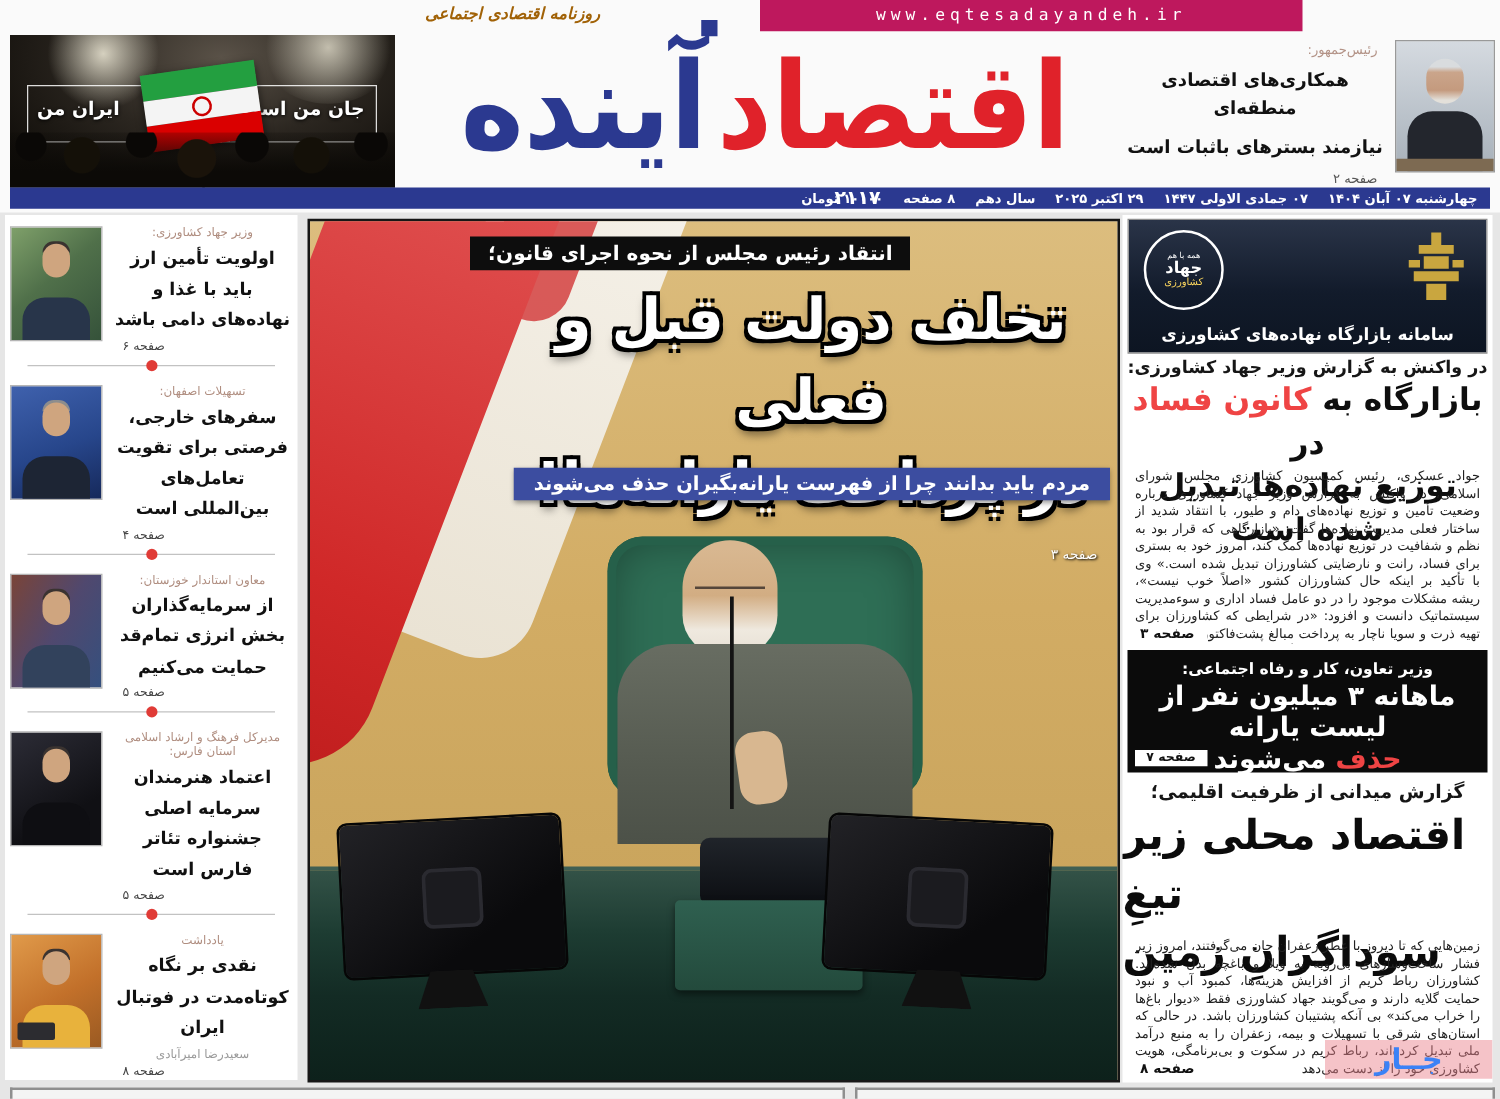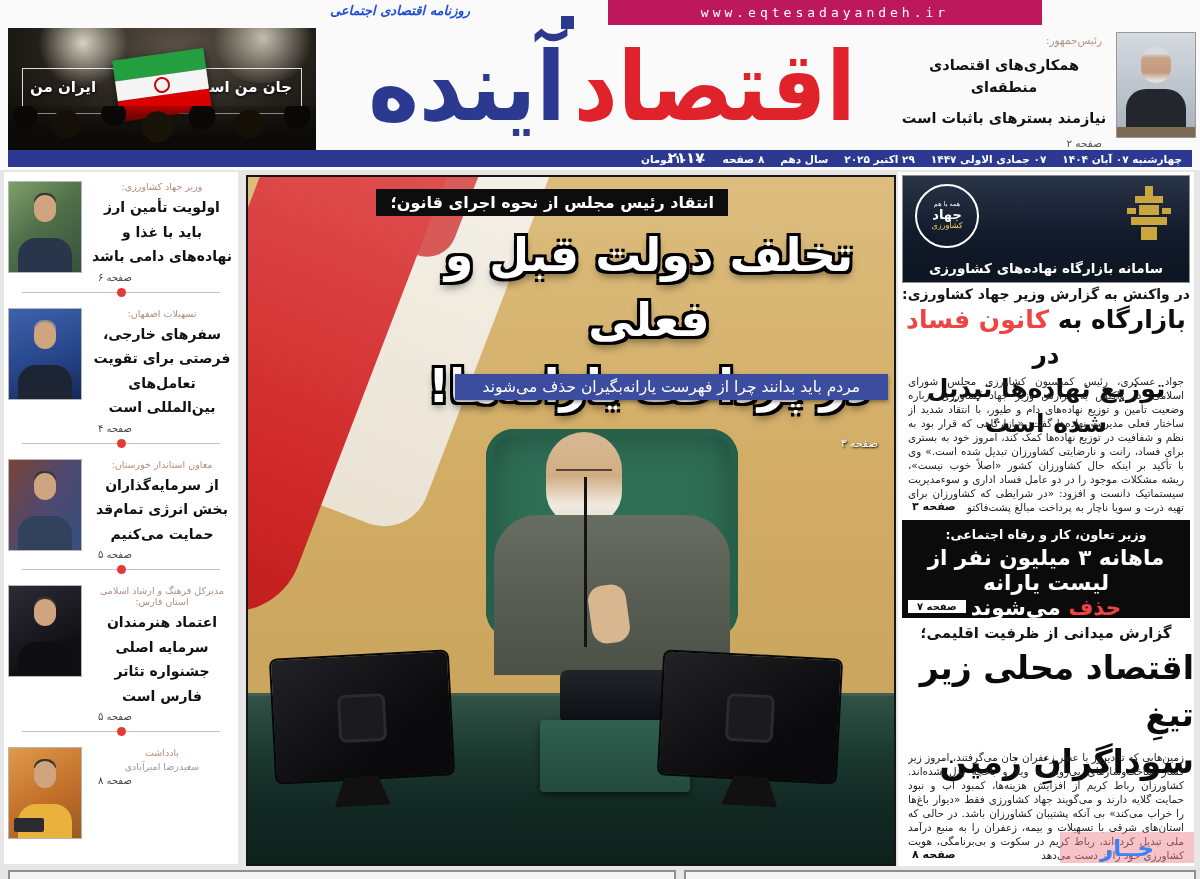--- a/index.html
+++ b/index.html
@@ -33,22 +33,22 @@
   .flag{left:108px;top:26px;width:92px;height:62px;transform:rotate(-8deg);
     box-shadow:0 3px 8px rgba(0,0,0,.6);}
   .flag .g{height:21px;background:#239f40;}
   .flag .w{height:20px;background:#f4f4f4;position:relative;}
   .flag .r{height:21px;background:#da0000;}
   .flag .emb{position:absolute;left:50%;top:50%;transform:translate(-50%,-50%);
     width:12px;height:12px;border-radius:50%;border:2px solid #c00;}
   .flagpole{left:152px;top:86px;width:2px;height:40px;background:#1b1510;transform:rotate(-8deg);}
 
   
-  .tagline{left:330px;top:3px;width:150px;text-align:left;font-size:13px;font-weight:bold;
-    color:#1d4ed8;font-family:"DejaVu Serif",serif;font-style:italic;}
+  .tagline{left:330px;top:3px;width:150px;text-align:right;font-size:13px;font-weight:bold;
+    color:#a16207;font-family:"DejaVu Serif",serif;font-style:italic;}
   .urlbar{left:608px;top:0;width:434px;height:25px;background:#be185d;color:#fff;
     display:flex;align-items:center;justify-content:center;direction:ltr;
     font-family:"DejaVu Sans Mono",monospace;font-size:13px;letter-spacing:4px;}
   .urlsq{left:561px;top:16px;width:13px;height:13px;background:#2b3990;}
   .masthead{left:316px;top:24px;width:592px;height:124px;display:flex;direction:rtl;
     align-items:center;justify-content:center;gap:8px;font-weight:bold;
     transform:scaleY(1.12);letter-spacing:-2px;}
   .masthead .m-red{color:#e0222a;font-size:86px;}
   .masthead .m-blue{color:#2b3990;font-size:86px;}
 
@@ -132,21 +132,21 @@
   .stand{position:absolute;width:56px;height:30px;background:#111;
     clip-path:polygon(20% 0,80% 0,100% 100%,0 100%);}
   .stand-l{left:86px;bottom:58px;transform:rotate(-3deg);}
   .stand-r{right:116px;bottom:58px;transform:rotate(3deg);}
   .lead-kicker{position:absolute;top:12px;right:166px;background:#0d0d0d;color:#fff;
     font-size:16px;font-weight:bold;padding:4px 14px;}
   .lead-hl{position:absolute;top:46px;right:12px;left:168px;text-align:center;color:#fff;
     font-weight:bold;font-size:46px;line-height:1.42;letter-spacing:-1px;
     text-shadow:3px 3px 0 #000,-3px 3px 0 #000,3px -3px 0 #000,-3px -3px 0 #000,0 5px 8px rgba(0,0,0,.55);}
   .lead-sub1{position:absolute;top:197px;right:6px;background:#3c4da0;color:#fff;
-    font-size:15.5px;font-weight:normal;padding:4px 28px;box-shadow:0 2px 4px rgba(0,0,0,.4);}
+    font-size:15.5px;font-weight:bold;padding:4px 16px;box-shadow:0 2px 4px rgba(0,0,0,.4);}
   .lead-sub2{position:absolute;top:228px;right:6px;background:#2e3e7e;color:#fff;
     font-size:15.5px;font-weight:bold;padding:4px 12px;box-shadow:0 2px 4px rgba(0,0,0,.4);}
   .lead-page{position:absolute;top:260px;right:16px;color:#fff;font-size:11px;
     text-shadow:1px 1px 2px #000;}
 
   
   .rcol{left:898px;top:172px;width:296px;height:694px;background:#fff;overflow:hidden;}
   .baz{position:absolute;left:4px;right:4px;top:3px;height:106px;border:1px solid #8f8f8f;
     background:linear-gradient(180deg,#2a3448 0%,#121b2b 55%,#0d1522 100%);overflow:hidden;}
   .baz-circle{position:absolute;left:12px;top:8px;width:60px;height:60px;border-radius:50%;
@@ -170,21 +170,21 @@
   .rpage{position:absolute;left:0;bottom:0;background:#fff;font-size:11px;font-weight:bold;
     color:#111;padding:0 0 0 4px;padding-right:10px;}
   .subbox{position:absolute;left:4px;right:4px;top:348px;height:98px;background:#0b0b0b;
     color:#fff;text-align:center;}
   .sb-kicker{font-size:12.5px;font-weight:bold;padding-top:7px;}
   .sb-l1{font-size:21.5px;font-weight:bold;margin-top:3px;letter-spacing:-.5px;}
   .sb-l2{font-size:21.5px;font-weight:bold;letter-spacing:-.5px;}
   .sb-page{position:absolute;left:6px;bottom:5px;background:#ffffff;color:#111;font-size:10px;
     font-weight:bold;padding:1px 9px;}
   .rk2{top:452px;font-size:15px;}
-  .rhl2{position:absolute;top:473px;left:0;width:100%;text-align:right;font-size:33px;
+  .rhl2{position:absolute;top:473px;left:0;width:100%;text-align:left;font-size:33px;
     font-weight:bold;color:#0b0b0b;line-height:1.42;letter-spacing:-1px;}
   .wm{position:absolute;right:0;top:660px;width:134px;height:31px;
     background:rgba(234,130,140,.48);display:flex;align-items:center;justify-content:center;
     color:#3b82f6;font-size:23px;font-weight:bold;letter-spacing:2px;}
 
   
   .bot1{left:8px;top:870px;width:664px;height:12px;border:2px solid #8f8f8f;border-bottom:none;background:#f4f4f4;}
   .bot2{left:684px;top:870px;width:508px;height:12px;border:2px solid #8f8f8f;border-bottom:none;background:#f4f4f4;}
 </style>
 </head>
@@ -301,20 +301,21 @@
 
   <div class="s-item">
     <div class="sp p5">
       <div class="ph-hair"></div>
         <div class="ph-head"></div>
         <div class="ph-body" style="background:#e8b23c;"></div>
       <div class="lap"></div>
     </div>
     <div class="s-txt">
       <div class="s-kicker">یادداشت</div>
+      <div class="s-title">نقدی بر نگاه کوتاه‌مدت در فوتبال ایران</div>
       <div class="s-author">سعیدرضا امیرآبادی</div>
       <div class="s-page">صفحه ۸</div>
     </div>
   </div>
 
 </div>
 
 <div class="ab lead">
   <div class="lf-white"></div>
   <div class="lf-tip"></div>

